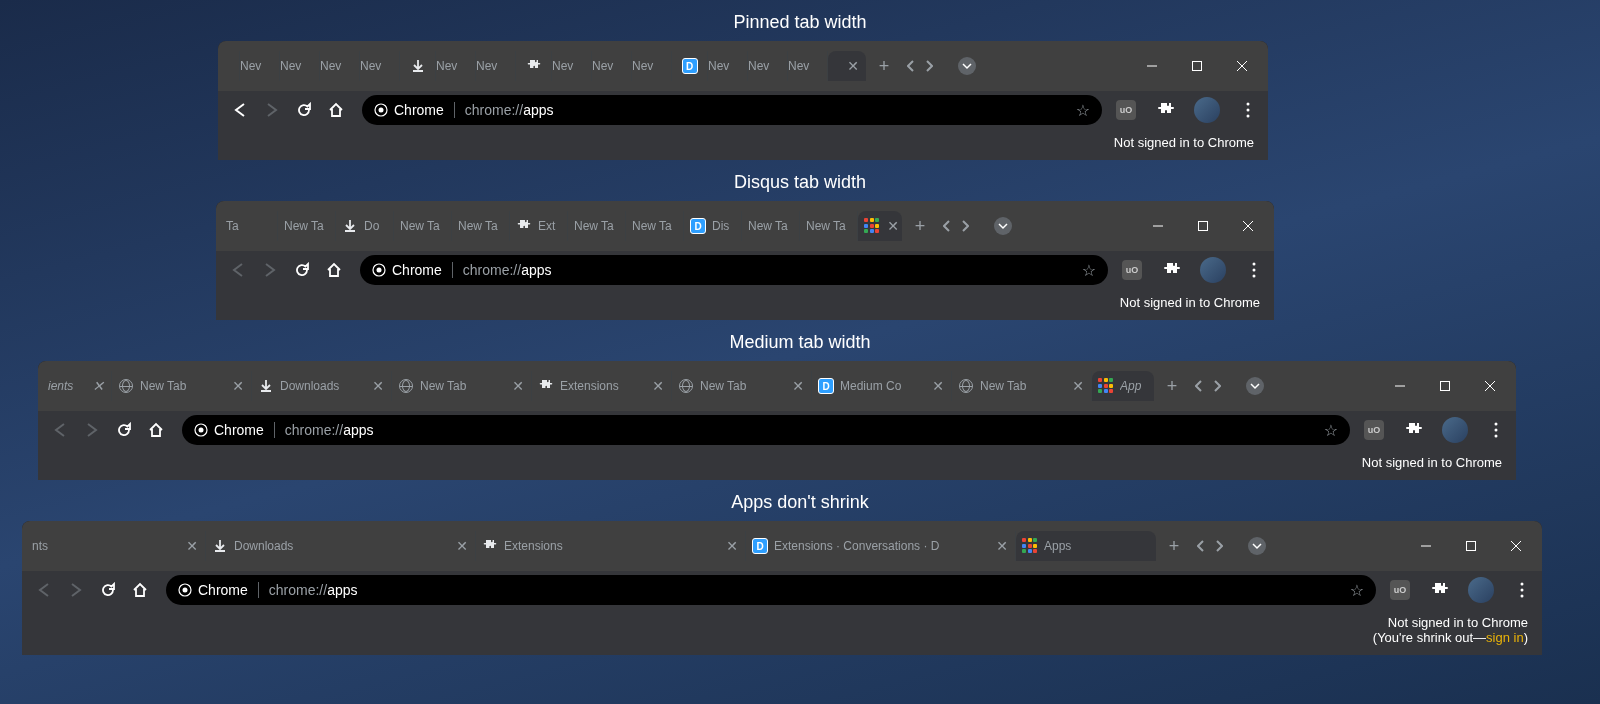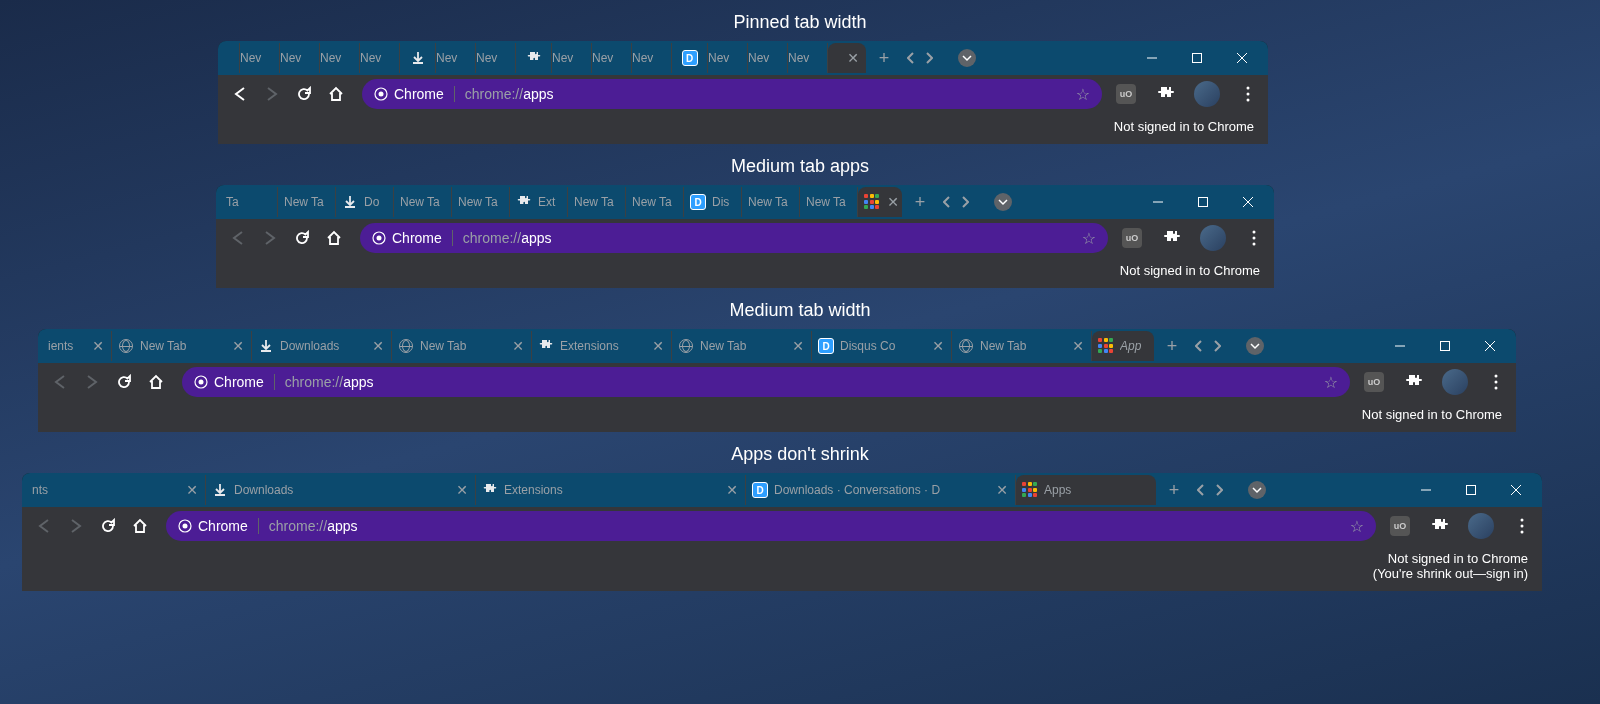--- a/index.html
+++ b/index.html
@@ -3,21 +3,21 @@
 <meta charset="utf-8">
 <style>
 *{margin:0;padding:0;box-sizing:border-box;font-family:'Segoe UI',Arial,sans-serif}
 body{background:linear-gradient(165deg,#1a2b4a 0%,#2a4570 50%,#1a3050 100%);width:1600px;height:704px;overflow:hidden}
 .label{color:#fff;font-size:18px;text-align:center;padding:12px 0 8px}
 .browser{background:#202124;display:flex;flex-direction:column;margin:0 auto;border-radius:8px 8px 0 0;overflow:hidden}
 .b1{width:1050px;margin-left:218px}
 .b2{width:1058px;margin-left:216px}
 .b3{width:1478px;margin-left:38px}
 .b4{width:1520px;margin-left:22px}
-.tabstrip{background:#0c4a6e;display:flex;align-items:center;height:34px;padding:0 4px;position:relative}
+.tabstrip{background:#404040;display:flex;align-items:center;height:50px;padding:0 4px;position:relative}
 .tabs{display:flex;align-items:center;flex:0 0 auto;overflow:hidden}
 .tab{display:flex;align-items:center;height:30px;padding:0 6px;color:#9aa0a6;font-size:12px;border-right:1px solid #3c4043;white-space:nowrap;overflow:hidden;cursor:pointer}
 .tab.pinned{width:36px;justify-content:center;padding:0}
 .tab.med{width:58px}
 .tab.lg{width:140px}
 .tab.xl{width:270px}
 .tab.active{background:#35363a;border-radius:8px 8px 0 0;border-right:none}
 .tab .ico{width:16px;height:16px;flex-shrink:0;display:flex;align-items:center;justify-content:center;margin-right:6px}
 .tab.pinned .ico{margin:0}
 .tab .txt{overflow:hidden;text-overflow:clip;flex:1}
@@ -25,30 +25,30 @@
 .newtab{width:28px;height:28px;display:flex;align-items:center;justify-content:center;color:#9aa0a6;cursor:pointer;font-size:18px;margin:0 4px}
 .scrollers{display:flex;color:#9aa0a6;margin-right:8px}
 .scroller{width:18px;height:28px;display:flex;align-items:center;justify-content:center;cursor:pointer}
 .winctrls{margin-left:auto;display:flex;color:#fff}
 .winbtn{width:45px;height:32px;display:flex;align-items:center;justify-content:center;cursor:pointer}
 .dropdown-badge{width:18px;height:18px;border-radius:50%;background:#5f6368;display:flex;align-items:center;justify-content:center;margin:0 12px}
 .dropdown-badge svg{width:10px;height:10px;fill:#fff}
 .toolbar{background:#35363a;height:38px;display:flex;align-items:center;padding:0 8px;gap:4px}
 .navbtn{width:28px;height:28px;display:flex;align-items:center;justify-content:center;color:#9aa0a6;cursor:pointer;border-radius:50%}
 .navbtn.disabled{color:#5f6368}
-.omnibox{flex:1;height:30px;background:#4c1d95;border-radius:15px;display:flex;align-items:center;padding:0 12px;margin:0 8px}
+.omnibox{flex:1;height:30px;background:#000000;border-radius:15px;display:flex;align-items:center;padding:0 12px;margin:0 8px}
 .site-badge{display:flex;align-items:center;gap:6px;color:#fff;font-size:14px;padding-right:10px;border-right:1px solid #5f6368;margin-right:10px}
 .url{color:#9aa0a6;font-size:14px}
 .url .strong{color:#fff}
 .star{margin-left:auto;color:#9aa0a6;cursor:pointer}
 .ext-icons{display:flex;gap:16px;align-items:center}
 .ext-ico{width:24px;height:24px;display:flex;align-items:center;justify-content:center;color:#9aa0a6;cursor:pointer}
 .avatar{width:26px;height:26px;border-radius:50%;background:linear-gradient(135deg,#4a6a8a,#2a4060);cursor:pointer}
 .statusbar{background:#35363a;color:#fff;font-size:13px;text-align:right;padding:6px 14px 10px}
-.statusbar a{color:#ffffff;text-decoration:none}
+.statusbar a{color:#eab308;text-decoration:none}
 .ico-dl{width:14px;height:14px}
 .ico-puzzle{width:14px;height:14px}
 .ico-disqus{width:16px;height:16px;background:#2e9fff;border-radius:3px;border:1px solid #fff;display:flex;align-items:center;justify-content:center;color:#fff;font-size:10px;font-weight:bold}
 .ico-app{width:16px;height:16px;display:grid;grid-template-columns:1fr 1fr 1fr;gap:1px}
 .ico-app span{width:4px;height:4px;border-radius:1px}
 .ico-app span:nth-child(1){background:#ea4335}.ico-app span:nth-child(2){background:#fbbc04}.ico-app span:nth-child(3){background:#34a853}
 .ico-app span:nth-child(4){background:#4285f4}.ico-app span:nth-child(5){background:#ea4335}.ico-app span:nth-child(6){background:#fbbc04}
 .ico-app span:nth-child(7){background:#34a853}.ico-app span:nth-child(8){background:#4285f4}.ico-app span:nth-child(9){background:#ea4335}
 .ico-globe{width:14px;height:14px;border:1.5px solid #9aa0a6;border-radius:50%;position:relative}
 .ico-globe::before{content:'';position:absolute;left:50%;top:0;bottom:0;width:6px;border:1px solid #9aa0a6;border-radius:50%;transform:translateX(-50%)}
@@ -205,21 +205,21 @@
             <circle cx="2" cy="2" r="1.5" fill="#fff"></circle>
             <circle cx="2" cy="8" r="1.5" fill="#fff"></circle>
             <circle cx="2" cy="14" r="1.5" fill="#fff"></circle>
           </svg>
         </div>
     </div>
   </div>
   <div class="statusbar"><span>Not signed in to Chrome</span></div>
 </div>
 
-<div class="label">Medium tab apps</div>
+<div class="label">Disqus tab width</div>
 <div class="browser b2">
   <div class="tabstrip">
     <div class="tabs" id="tabs-medium">
         <div class="tab med">
           <span class="txt">Ta</span>
         </div>
         <div class="tab med">
           <span class="txt">New Ta</span>
         </div>
         <div class="tab med">
@@ -366,21 +366,21 @@
         </div>
     </div>
   </div>
   <div class="statusbar"><span>Not signed in to Chrome</span></div>
 </div>
 
 <div class="label">Medium tab width</div>
 <div class="browser b3">
   <div class="tabstrip">
     <div class="tabs" id="tabs-large">
-        <div class="tab lg" style="width: 70px; border-right: 1px solid rgb(60, 64, 67);">
+        <div class="tab lg" style="width: 70px; border-right: 1px solid rgb(60, 64, 67); font-style: italic;">
           <span class="txt">ients</span>
           <span class="close">✕</span>
         </div>
         <div class="tab lg">
           <span class="ico">
             <div class="ico-globe"></div>
           </span>
           <span class="txt">New Tab</span>
           <span class="close">✕</span>
         </div>
@@ -413,21 +413,21 @@
           <span class="ico">
             <div class="ico-globe"></div>
           </span>
           <span class="txt">New Tab</span>
           <span class="close">✕</span>
         </div>
         <div class="tab lg">
           <span class="ico">
             <div class="ico-disqus">D</div>
           </span>
-          <span class="txt">Disqus Co</span>
+          <span class="txt">Medium Co</span>
           <span class="close">✕</span>
         </div>
         <div class="tab lg">
           <span class="ico">
             <div class="ico-globe"></div>
           </span>
           <span class="txt">New Tab</span>
           <span class="close">✕</span>
         </div>
         <div class="tab active" style="width: 62px; font-style: italic;">
@@ -560,21 +560,21 @@
               <path d="M5 1h3v1.5a.8.8 0 001.6 0V1H11v3h1.5a.8.8 0 010 1.6H11V9H8V7.5a.8.8 0 00-1.6 0V9H3V5.6H1.5a.8.8 0 010-1.6H3V1h2z" fill="#e8eaed"></path>
             </svg>
           </span>
           <span class="txt">Extensions</span>
           <span class="close">✕</span>
         </div>
         <div class="tab xl">
           <span class="ico">
             <div class="ico-disqus">D</div>
           </span>
-          <span class="txt">Downloads · Conversations · D</span>
+          <span class="txt">Extensions · Conversations · D</span>
           <span class="close">✕</span>
         </div>
         <div class="tab active" style="width: 140px;">
           <span class="ico">
             <div class="ico-app">
               <span></span>
               <span></span>
               <span></span>
               <span></span>
               <span></span>

